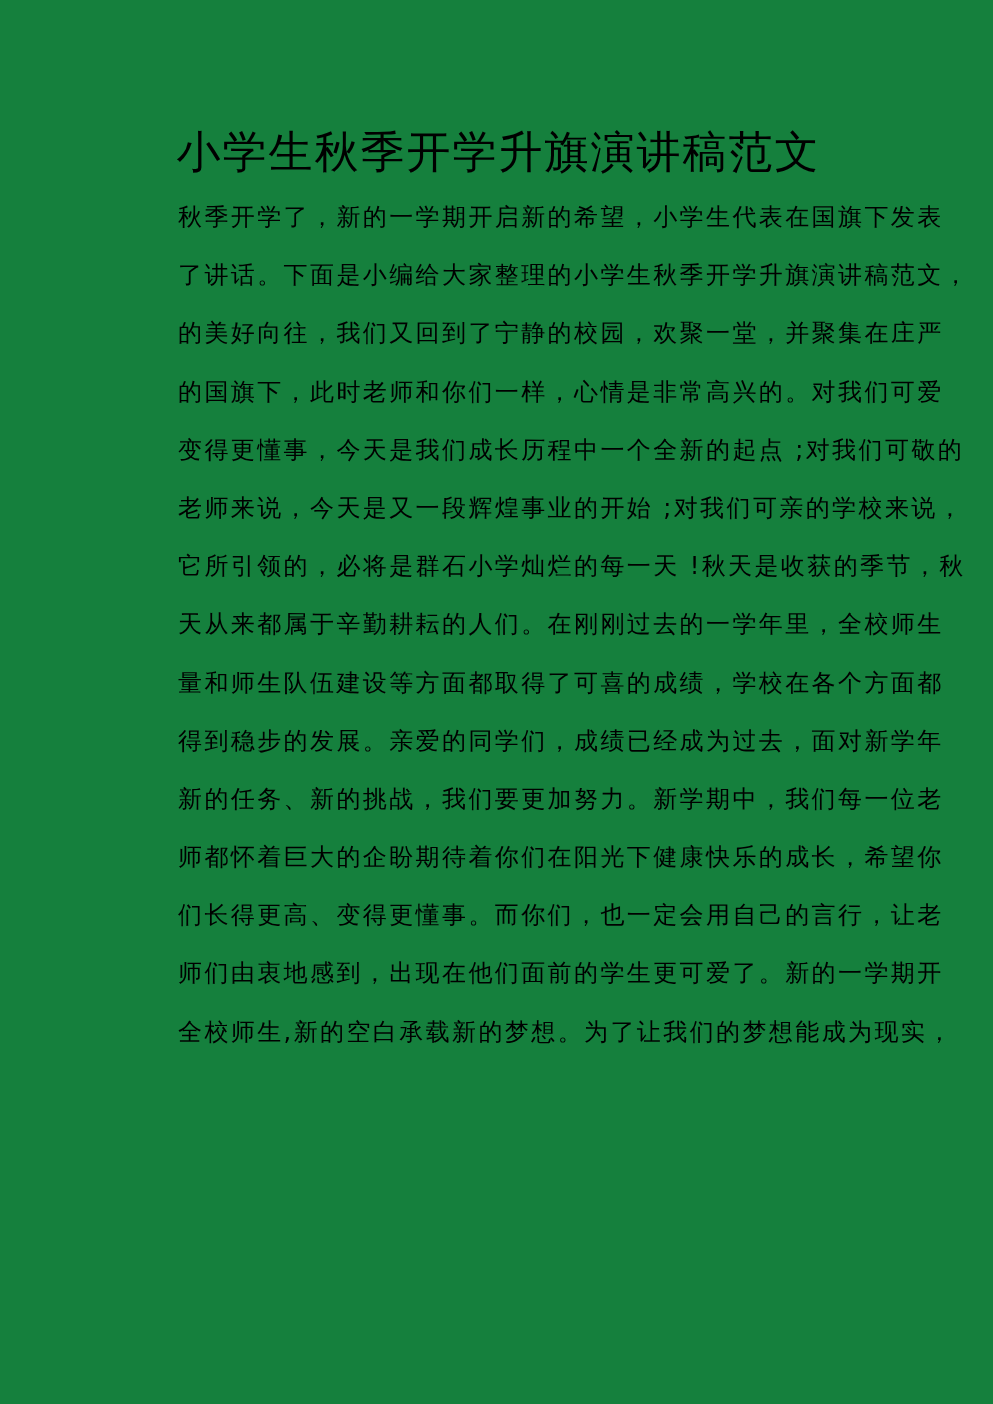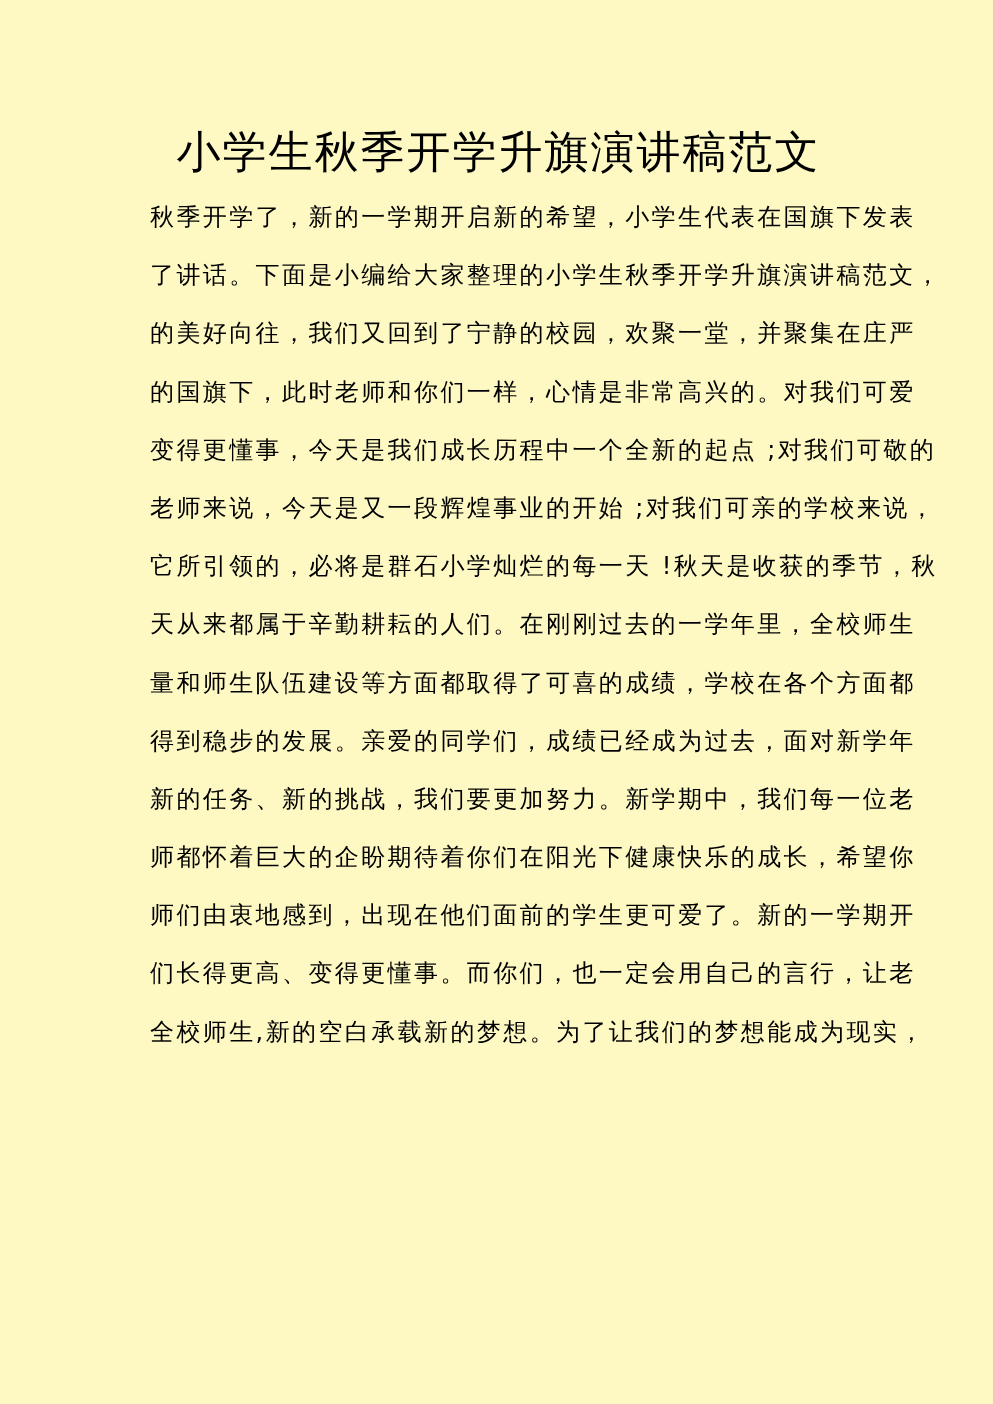--- a/index.html
+++ b/index.html
@@ -13,21 +13,21 @@
       position: relative;
       overflow: hidden;
       color: #000000;
     }
     .page {
       position: absolute;
       left: 0;
       top: 0;
       width: 993px;
       height: 1404px;
-      background: #fef9c3;
+      background: #15803d;
       text-decoration: underline;
     }
     .doc-title {
       position: absolute;
       left: 0;
       top: 124px;
       width: 993px;
       text-align: center;
       font-family: "DejaVu Sans", "Liberation Sans", sans-serif;
       font-size: 44px;
@@ -47,37 +47,38 @@
       padding: 0;
       list-style: none;
       font-family: "DejaVu Sans", "Liberation Sans", sans-serif;
       font-size: 24px;
       letter-spacing: 2.4px;
     }
     .doc-line {
       height: 58.2px;
       line-height: 58.2px;
       white-space: nowrap;
+      margin-left: 28px;
     }
   </style>
 </head>
 <body>
 
 <div class="page">
   <h1 class="doc-title">小学生秋季开学升旗演讲稿范文</h1>
   <ul class="doc-body">
     <li class="doc-line">秋季开学了，新的一学期开启新的希望，小学生代表在国旗下发表</li>
     <li class="doc-line">了讲话。下面是小编给大家整理的小学生秋季开学升旗演讲稿范文，</li>
     <li class="doc-line">的美好向往，我们又回到了宁静的校园，欢聚一堂，并聚集在庄严</li>
     <li class="doc-line">的国旗下，此时老师和你们一样，心情是非常高兴的。对我们可爱</li>
     <li class="doc-line">变得更懂事，今天是我们成长历程中一个全新的起点 ;对我们可敬的</li>
     <li class="doc-line">老师来说，今天是又一段辉煌事业的开始 ;对我们可亲的学校来说，</li>
     <li class="doc-line">它所引领的，必将是群石小学灿烂的每一天 !秋天是收获的季节，秋</li>
     <li class="doc-line">天从来都属于辛勤耕耘的人们。在刚刚过去的一学年里，全校师生</li>
     <li class="doc-line">量和师生队伍建设等方面都取得了可喜的成绩，学校在各个方面都</li>
     <li class="doc-line">得到稳步的发展。亲爱的同学们，成绩已经成为过去，面对新学年</li>
     <li class="doc-line">新的任务、新的挑战，我们要更加努力。新学期中，我们每一位老</li>
     <li class="doc-line">师都怀着巨大的企盼期待着你们在阳光下健康快乐的成长，希望你</li>
+    <li class="doc-line">们长得更高、变得更懂事。而你们，也一定会用自己的言行，让老</li>
     <li class="doc-line">师们由衷地感到，出现在他们面前的学生更可爱了。新的一学期开</li>
-    <li class="doc-line">们长得更高、变得更懂事。而你们，也一定会用自己的言行，让老</li>
     <li class="doc-line">全校师生,新的空白承载新的梦想。为了让我们的梦想能成为现实，</li>
   </ul>
 </div>
 
 </body></html>

